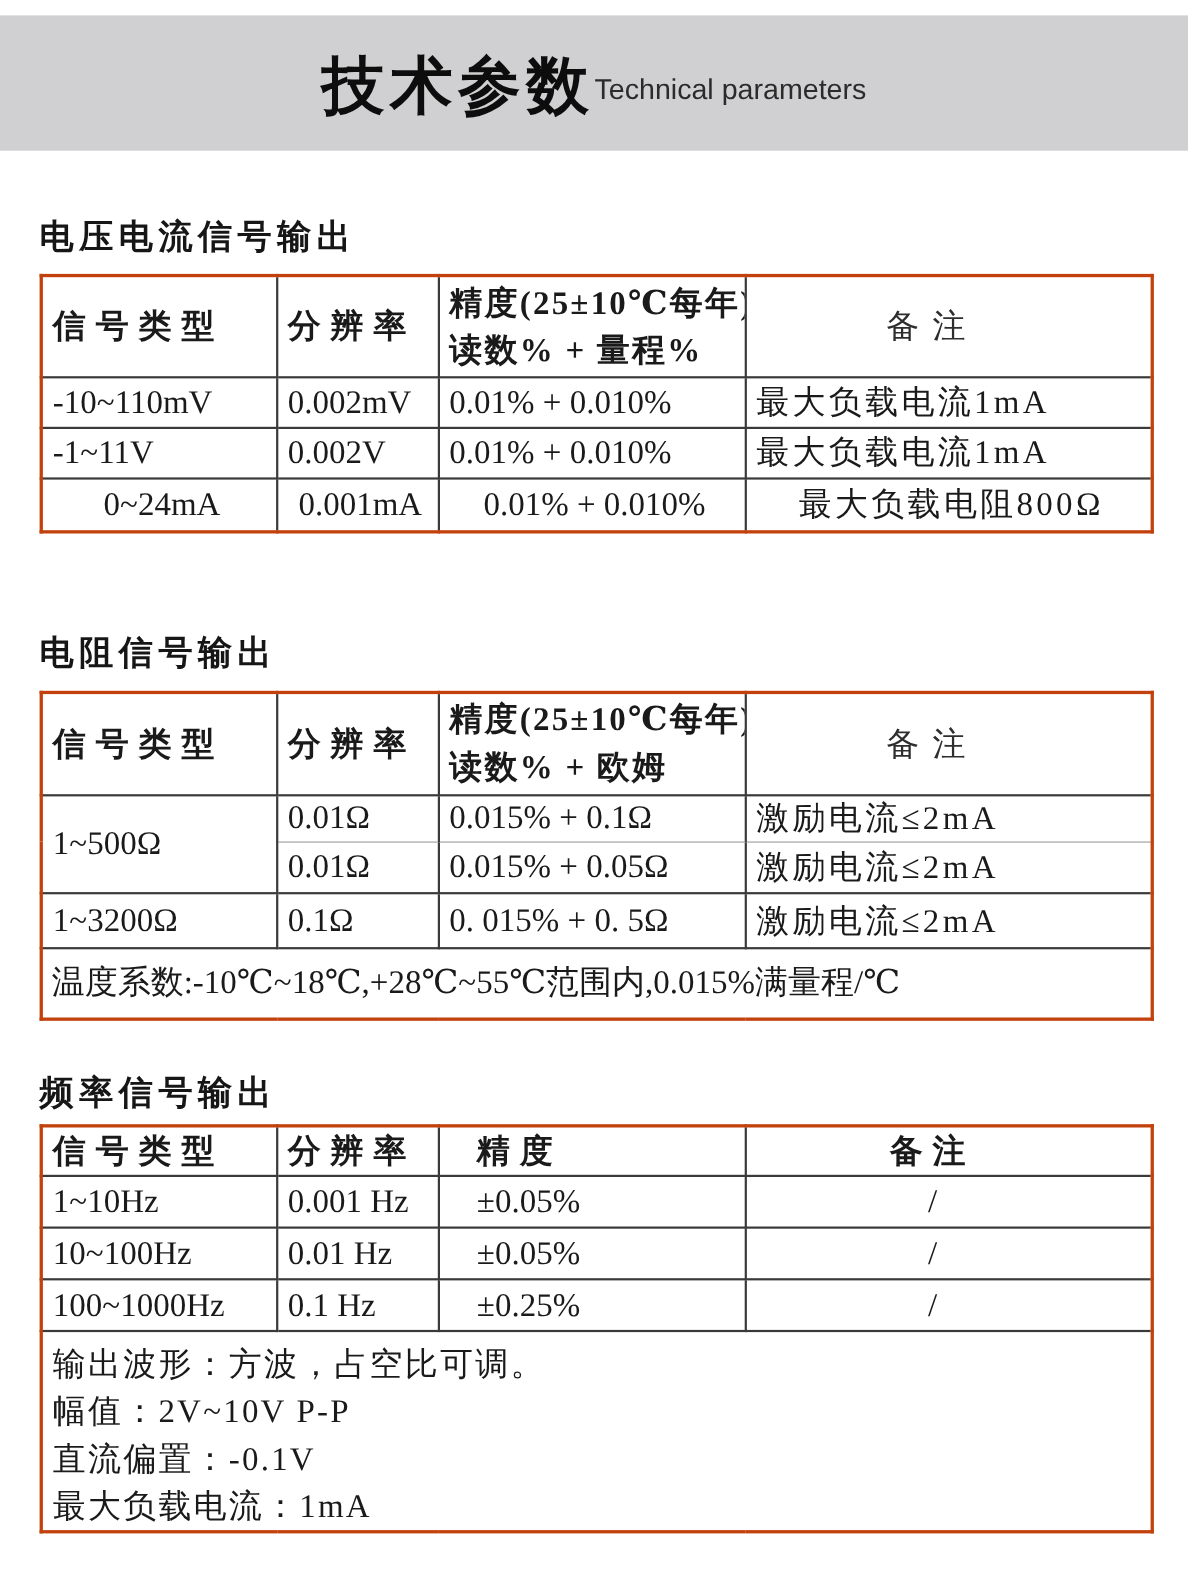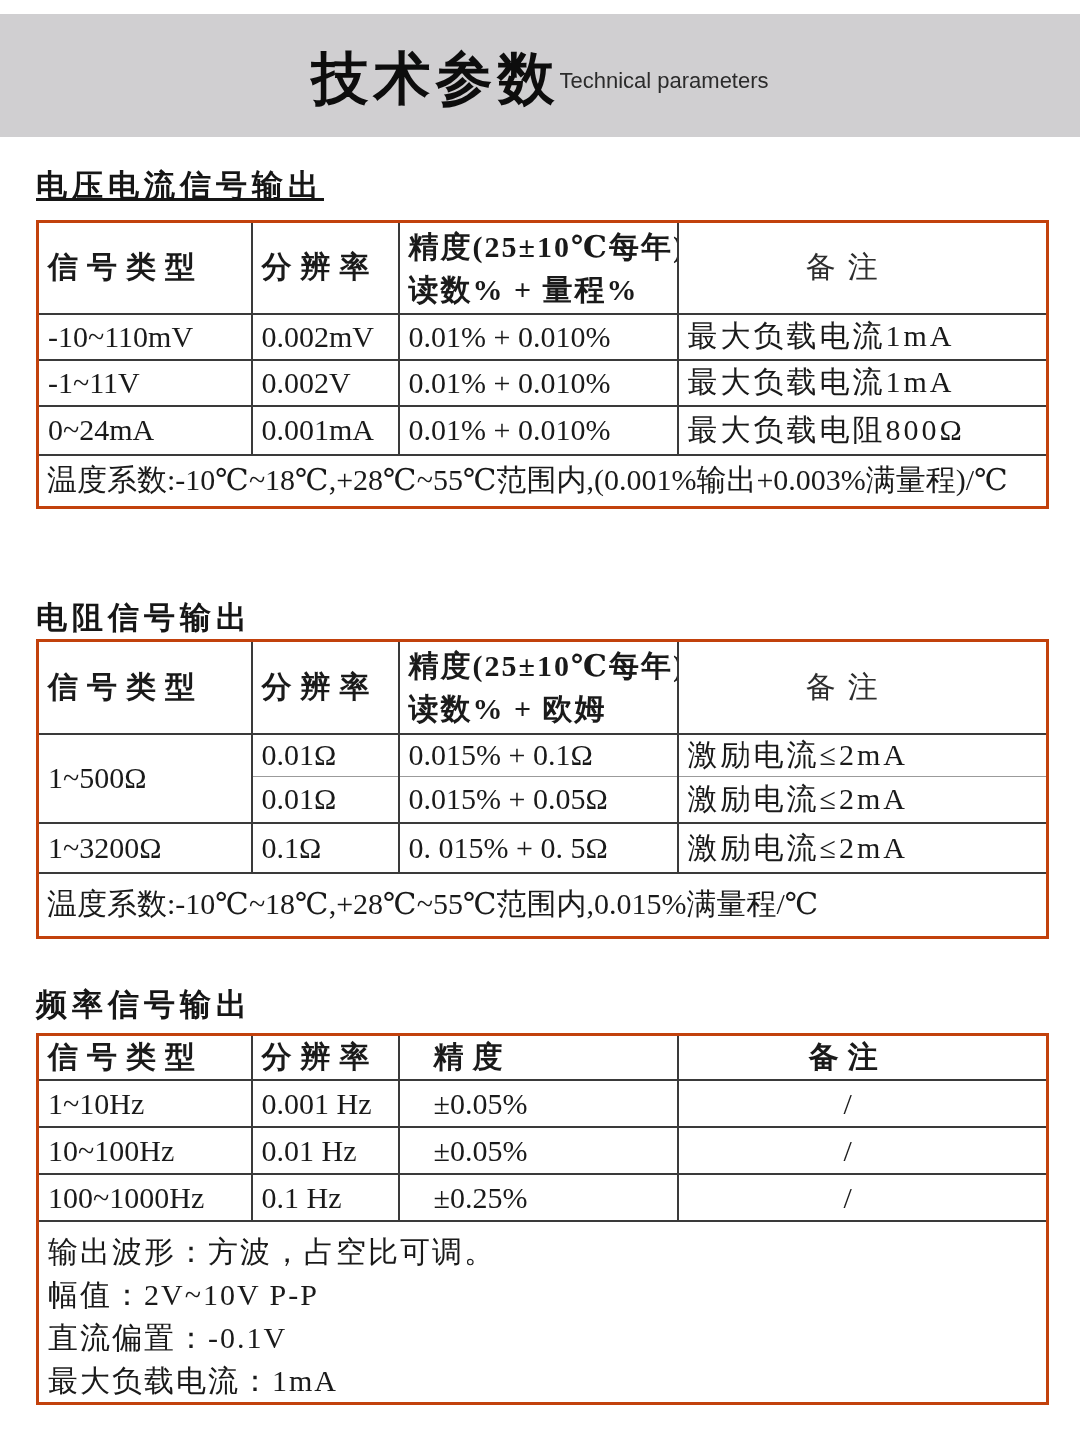--- a/index.html
+++ b/index.html
@@ -27,35 +27,35 @@
     font-family: "Liberation Sans", "DejaVu Sans", sans-serif;
     font-weight: 700;
     font-size: 57px;
     line-height: 1.0;
     letter-spacing: 5px;
     color: #0d0d0d;
   }
   .band .subtitle {
     font-family: "Liberation Sans", "DejaVu Sans", sans-serif;
     font-weight: 400;
-    font-size: 22px;
+    font-size: 26px;
     line-height: 1.0;
     margin-top: 5px;
     color: #2b2b2b;
   }
   
   .content { margin-left: 36px; width: 1010px; }
   .section-label {
     font-size: 31px;
     font-weight: 700;
     letter-spacing: 5px;
     color: #161616;
   }
-  .lbl-1 { margin-top: 28px; margin-bottom: 13px; text-decoration: underline; }
-  .lbl-2 { margin-top: 88px; }
+  .lbl-1 { margin-top: 57px; margin-bottom: 13px; }
+  .lbl-2 { margin-top: 88px; margin-bottom: 13px; }
   .lbl-3 { margin-top: 45px; margin-bottom: 7px; }
 
   table.spec-table {
     border-collapse: collapse;
     table-layout: fixed;
     width: 1010px;
     border: 3px solid #c2410c;
   }
   .spec-table col.c1 { width: 214px; }
   .spec-table col.c2 { width: 147px; }
@@ -77,21 +77,21 @@
   .spec-table td.cjk { letter-spacing: 3px; }
   .spec-table td.pad60 { padding-left: 34px; border-radius: 14px; }
   .spec-table td.footnote { letter-spacing: 0; padding-left: 8px; }
   
   .spec-table td.thin-bottom { border-bottom: 1px solid #9b9b9b; }
   .spec-table td.thin-top    { border-top: 1px solid #9b9b9b; }
 
   
   .t1 tr.hrow { height: 92px; }
   .t1 tr.r    { height: 46px; }
-  .t1 tr.r3   { height: 49px; }
+  .t1 tr.r3   { height: 49px; text-align: center; }
   .t1 tr.fn   { height: 53px; }
 
   .t2 tr.hrow { height: 93px; }
   .t2 tr.ra   { height: 32px; }
   .t2 tr.rb   { height: 47px; }
   .t2 tr.r2   { height: 50px; }
   .t2 tr.fn   { height: 64px; }
 
   .t3 tr.hrow { height: 46px; }
   .t3 tr.r    { height: 47px; }
@@ -138,23 +138,20 @@
       <td>0.002V</td>
       <td>0.01% + 0.010%</td>
       <td class="cjk">最大负载电流1mA</td>
     </tr>
     <tr class="r3">
       <td>0~24mA</td>
       <td>0.001mA</td>
       <td>0.01% + 0.010%</td>
       <td class="cjk">最大负载电阻800Ω</td>
     </tr>
-    <tr class="fn">
-      <td colspan="4" class="footnote">温度系数:-10℃~18℃,+28℃~55℃范围内,(0.001%输出+0.003%满量程)/℃</td>
-    </tr>
   </tbody>
     </table>
 
   <div class="section-label lbl-2">电阻信号输出</div>
   <table class="spec-table t2">
     <colgroup>
         <col class="c1">
         <col class="c2">
         <col class="c3">
         <col class="c4">

